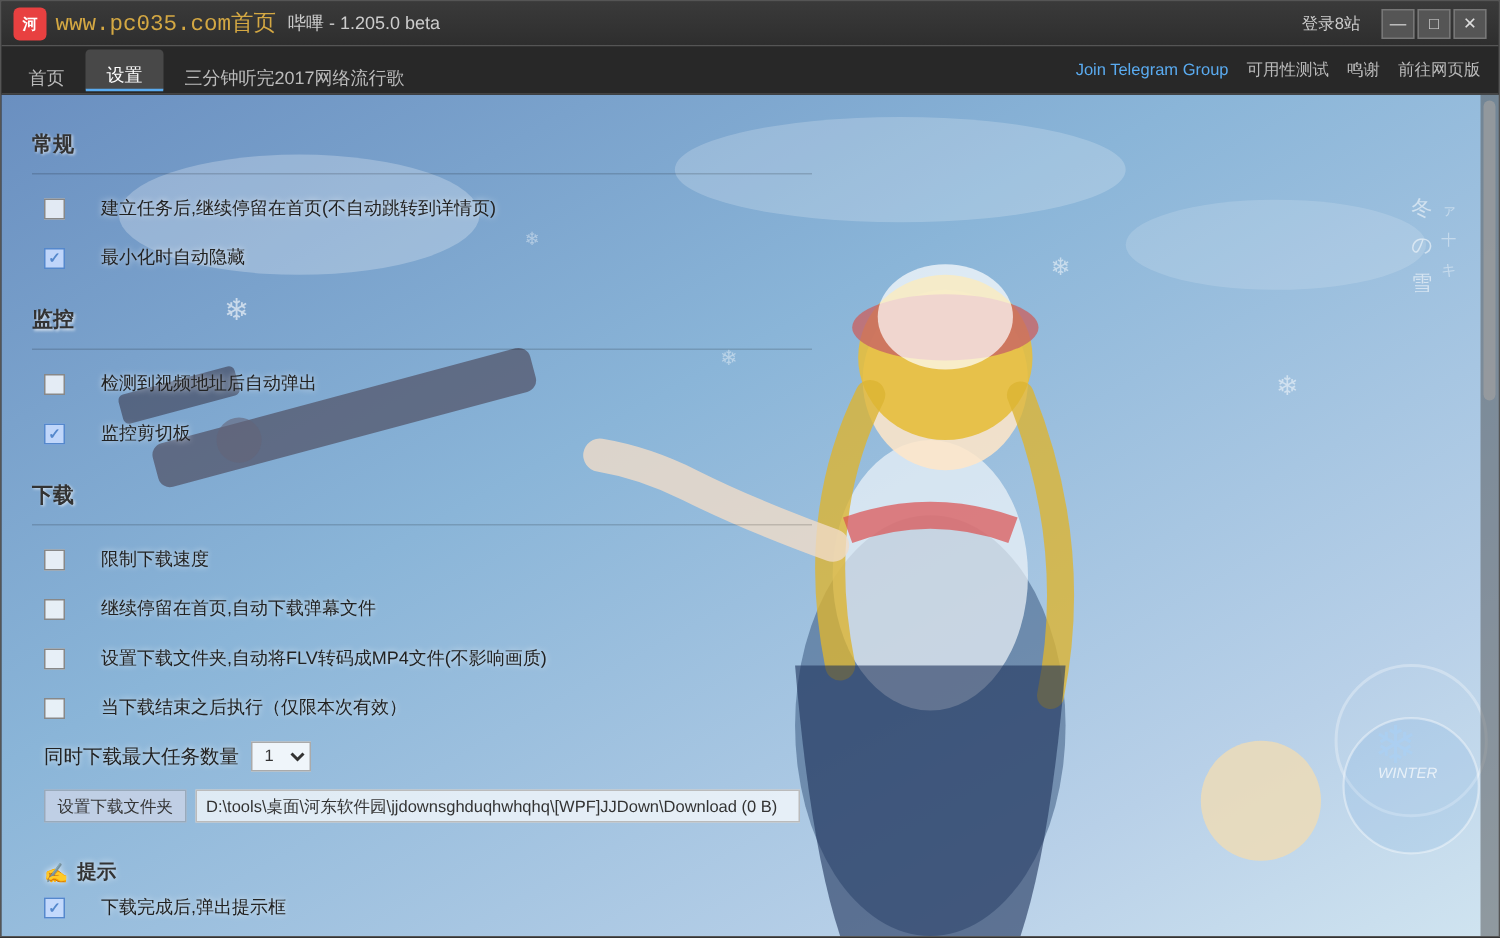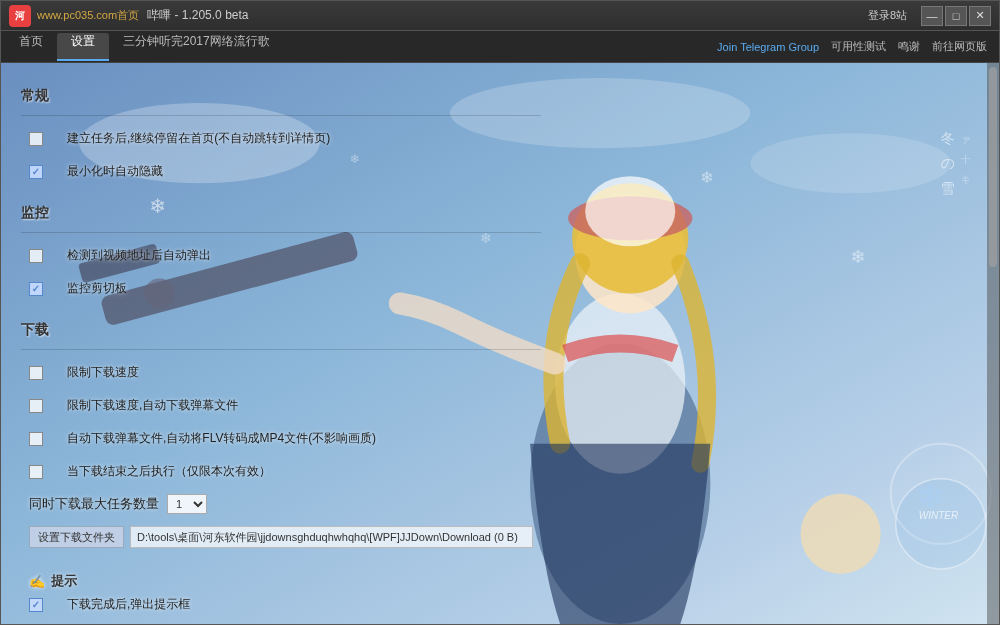--- a/index.html
+++ b/index.html
@@ -11,40 +11,40 @@
     .titlebar {
       height: 30px;
       background: linear-gradient(to bottom, #3a3a3a, #2e2e2e);
       display: flex; align-items: center;
       padding: 0 8px;
       border-bottom: 1px solid #555;
       flex-shrink: 0;
       z-index: 10;
     }
     .titlebar-logo { width: 22px; height: 22px; background: #e84040; border-radius: 4px; display: flex; align-items: center; justify-content: center; color: white; font-size: 10px; font-weight: bold; margin-right: 6px; flex-shrink: 0; }
-    .titlebar-site { color: #d4a843; font-size: 11px; flex-shrink: 0; }
+    .titlebar-site { color: #d4a843; font-size: 15px; flex-shrink: 0; font-family: Liberation Mono, monospace; }
     .titlebar-title { color: #ccc; font-size: 12px; margin-left: 8px; flex: 1; }
     .titlebar-controls { display: flex; gap: 2px; }
     .titlebar-login { color: #ccc; font-size: 11px; margin-right: 14px; }
     .win-btn { width: 22px; height: 20px; background: #555; border: 1px solid #777; color: #ddd; font-size: 11px; display: flex; align-items: center; justify-content: center; cursor: pointer; }
 
     
     .navbar {
       height: 32px;
       background: rgba(40, 40, 40, 0.92);
       display: flex; align-items: center;
       border-bottom: 1px solid #444;
       flex-shrink: 0;
       z-index: 10;
       padding: 0 4px;
     }
     .nav-tab {
       height: 28px;
       padding: 0 14px;
-      display: flex; align-items: flex-start;
+      display: flex; align-items: flex-end;
       color: #bbb;
       font-size: 12px;
       cursor: pointer;
       border-radius: 3px 3px 0 0;
       position: relative;
     }
     .nav-tab.active { background: rgba(255,255,255,0.15); color: #fff; border-bottom: 2px solid #5aabf0; }
     .nav-spacer { flex: 1; }
     .nav-right-links { display: flex; align-items: center; gap: 12px; padding-right: 8px; }
     .nav-link { color: #bbb; font-size: 11px; cursor: pointer; }
@@ -350,25 +350,25 @@
 
       <div class="settings-section">
         <div class="section-title">下载</div>
         <div class="section-divider"></div>
         <div class="checkbox-row">
           <div class="checkbox"></div>
           <span class="checkbox-label">限制下载速度</span>
         </div>
         <div class="checkbox-row">
           <div class="checkbox"></div>
-          <span class="checkbox-label">限制下载速度,自动下载弹幕文件</span>
-        </div>
-        <div class="checkbox-row">
-          <div class="checkbox"></div>
-          <span class="checkbox-label">自动下载弹幕文件,自动将FLV转码成MP4文件(不影响画质)</span>
+          <span class="checkbox-label">继续停留在首页,自动下载弹幕文件</span>
+        </div>
+        <div class="checkbox-row">
+          <div class="checkbox"></div>
+          <span class="checkbox-label">设置下载文件夹,自动将FLV转码成MP4文件(不影响画质)</span>
         </div>
         <div class="checkbox-row">
           <div class="checkbox"></div>
           <span class="checkbox-label">当下载结束之后执行（仅限本次有效）</span>
         </div>
         <div class="row-field">
           <span class="row-label">同时下载最大任务数量</span>
           <select class="select-box">
             <option>1</option>
             <option>2</option>

